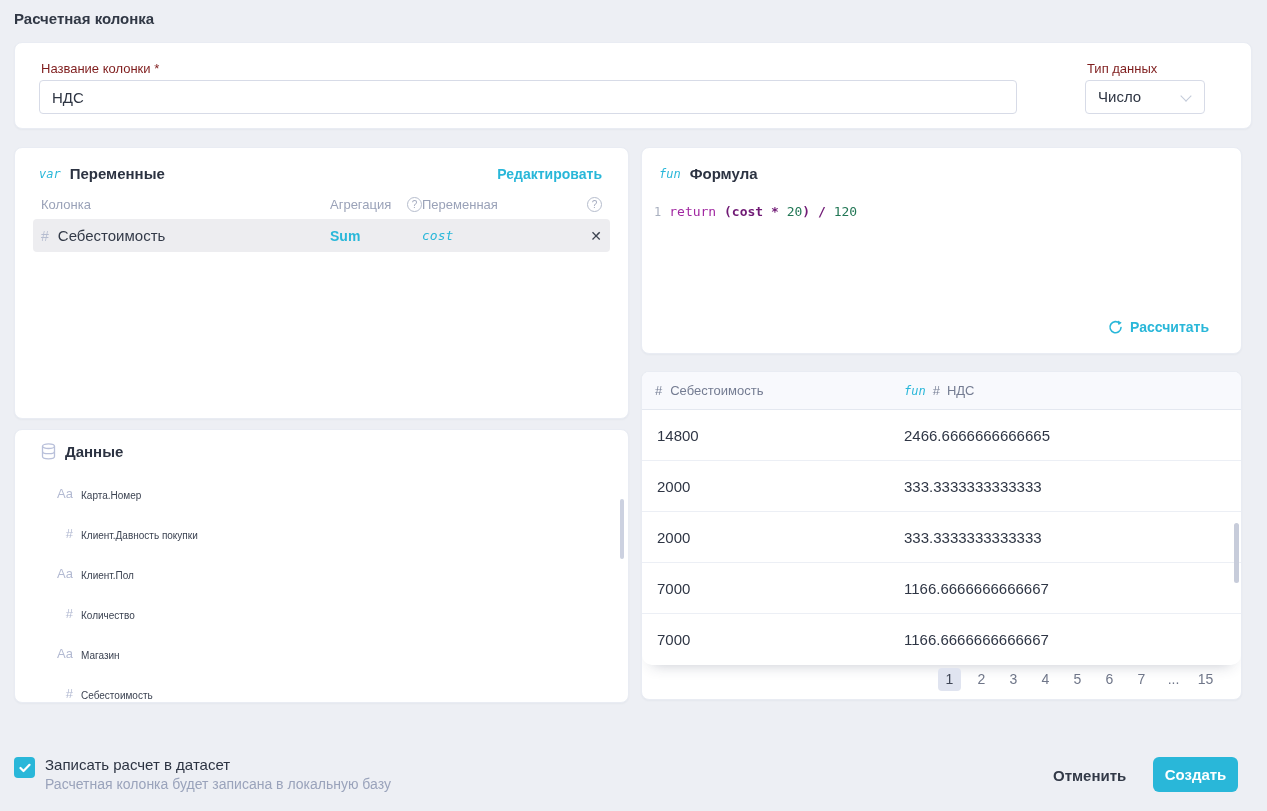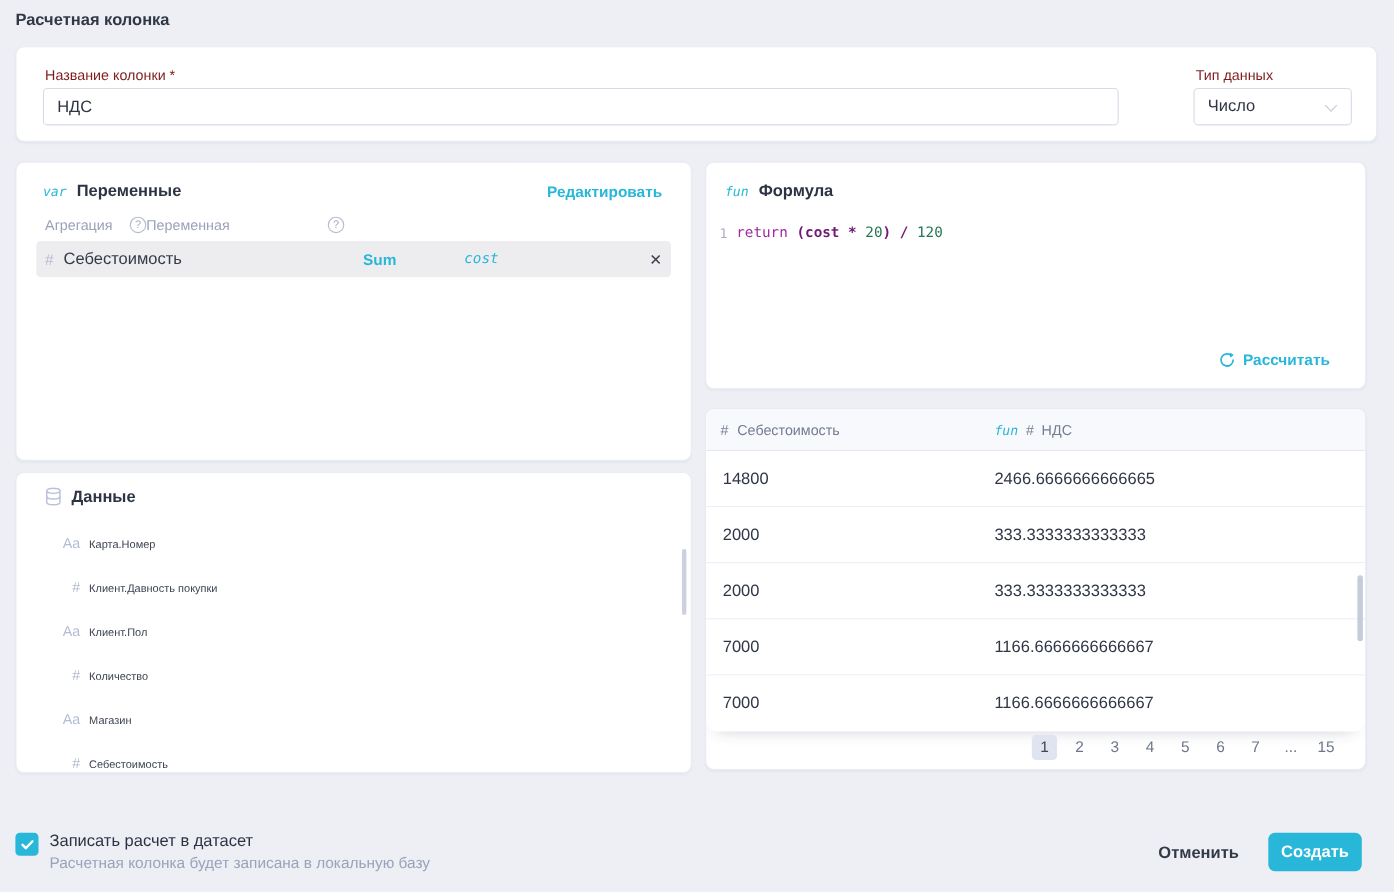--- a/index.html
+++ b/index.html
@@ -25,21 +25,21 @@
   .field-label { position:absolute; font-size:13px; color:#7f1d1d; }
   .name-label { left:26px; top:18px; }
   .name-input {
     position:absolute; left:24px; top:37px; width:978px; height:34px;
     border:1px solid #d7dbe7; border-radius:4px; padding:0 12px;
     font-size:15px; color:#2e3543; font-family:"Liberation Sans",sans-serif;
     outline:none; background:#fff;
   }
   .type-label { left:1072px; top:18px; }
   .type-select {
-    position:absolute; left:1070px; top:37px; width:144px; height:34px;
+    position:absolute; left:1070px; top:37px; width:120px; height:34px;
     border:1px solid #d7dbe7; border-radius:4px; background:#fff; cursor:pointer;
   }
   .type-select .value { position:absolute; left:12px; top:7px; font-size:15px; color:#2e3543; }
   .chevron {
     position:absolute; right:14px; top:11px; width:8px; height:8px;
     border-right:1.5px solid #c3cad9; border-bottom:1.5px solid #c3cad9;
     transform:rotate(45deg);
   }
 
   
@@ -153,20 +153,21 @@
   </div>
 </div>
 
 <div class="card vars-card">
   <div class="panel-header">
     <span class="tag">var</span>
     <span class="panel-title">Переменные</span>
     <span class="edit-link">Редактировать</span>
   </div>
   <div class="vars-thead">
+    <span class="vh-c1">Колонка</span>
     <span class="vh-c2">
       <span>Агрегация</span>
       <span class="help">?</span>
     </span>
     <span class="vh-c3">
       <span>Переменная</span>
       <span class="help">?</span>
     </span>
   </div>
   <div class="vars-row">

